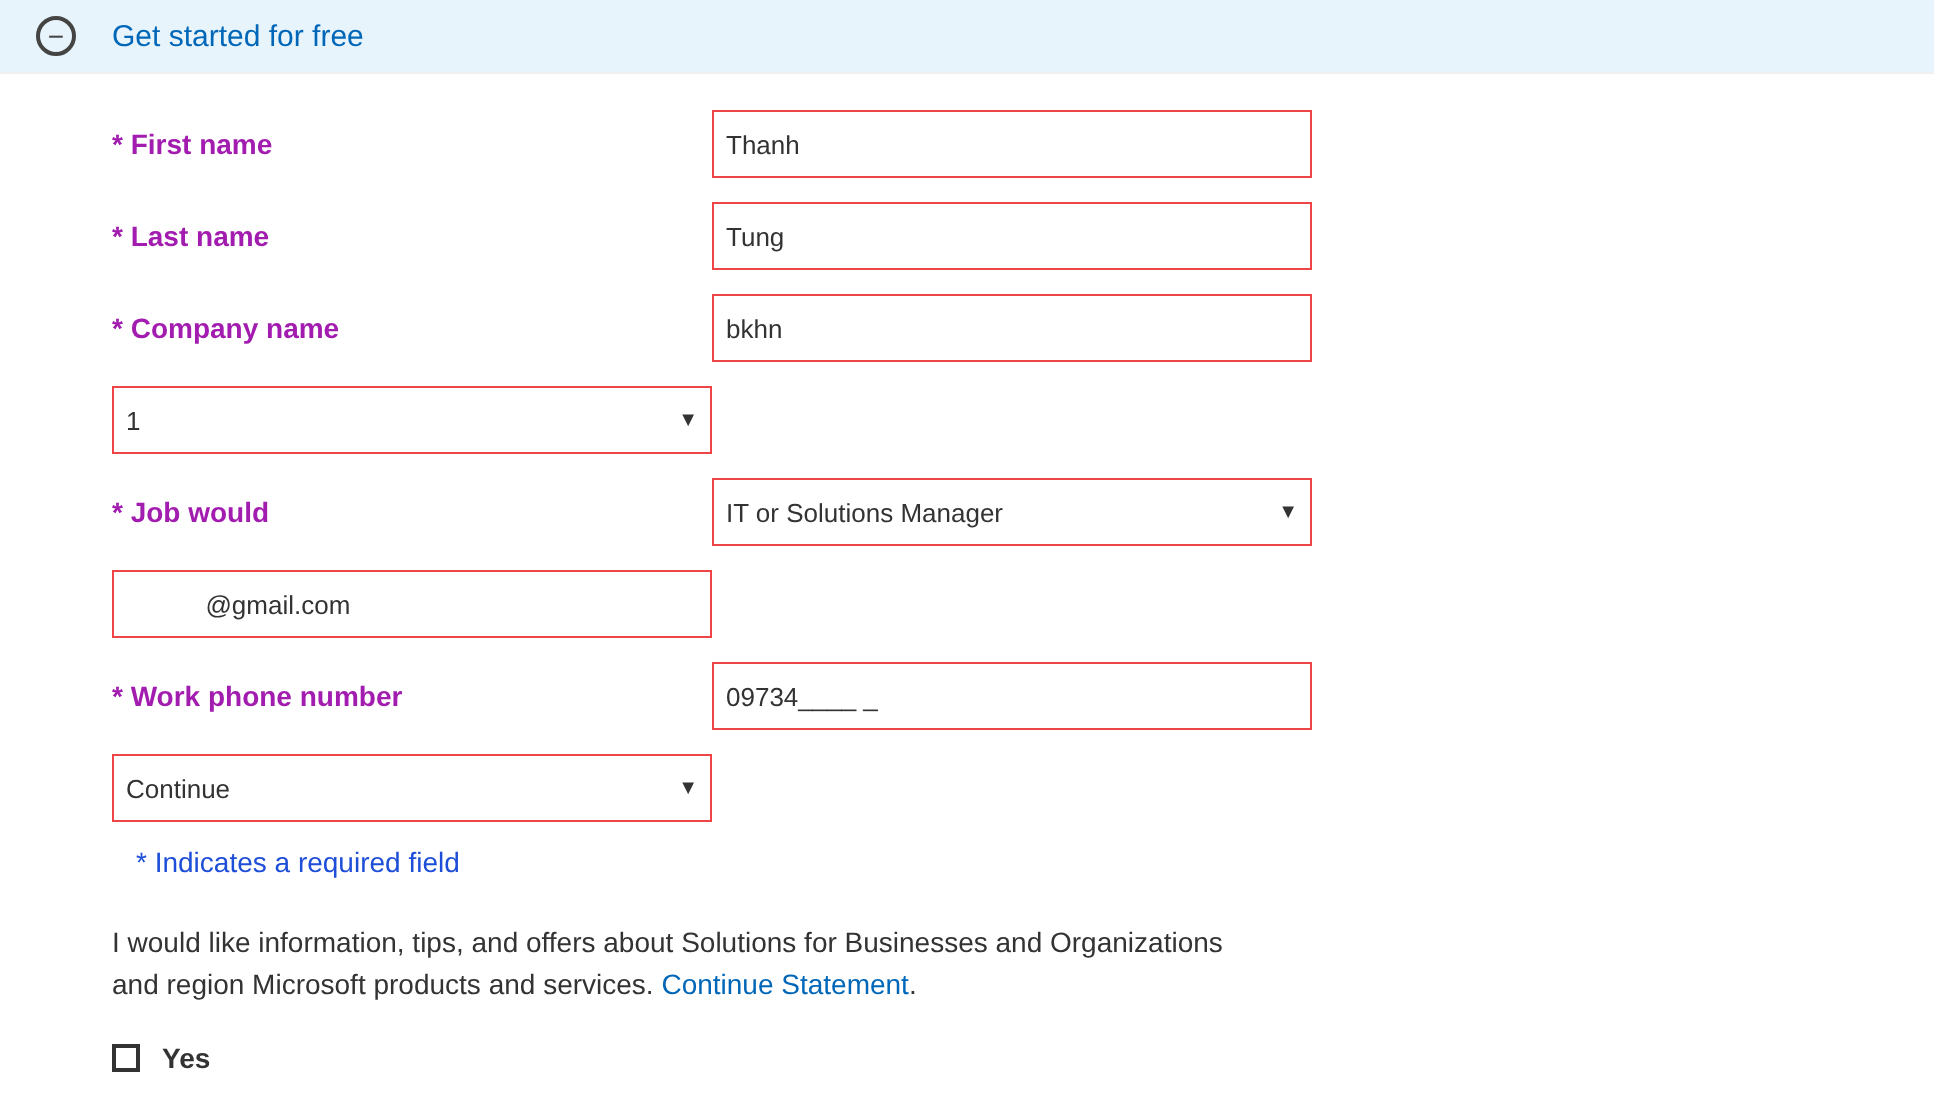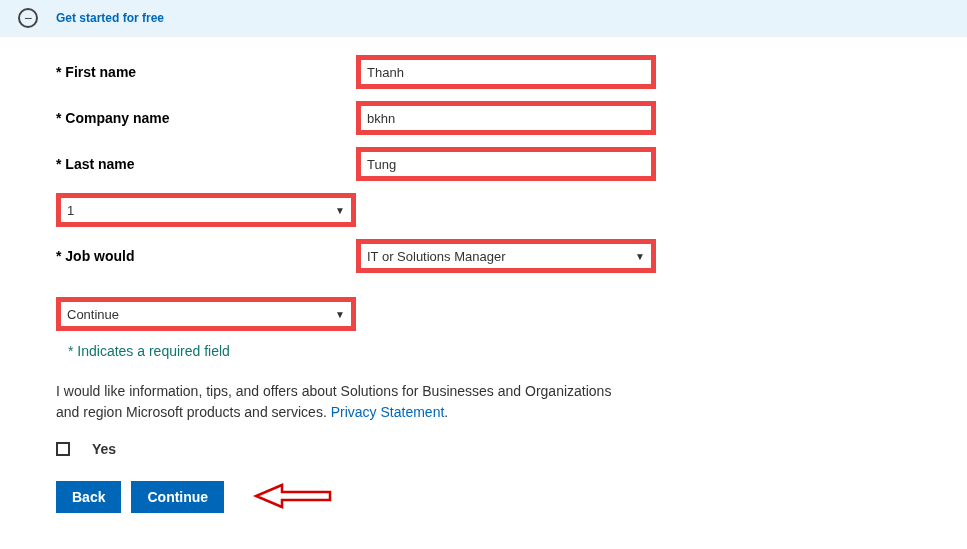--- a/index.html
+++ b/index.html
@@ -21,84 +21,84 @@
     width: 20px; height: 20px;
     border: 2px solid #444;
     border-radius: 50%;
     display: flex; align-items: center; justify-content: center;
     margin-right: 18px;
     font-size: 14px; line-height: 1;
     color: #444;
   }
   .header-title {
     color: #0067b8;
-    font-weight: 700;
-    font-size: 12px;
+    font-weight: 400;
+    font-size: 15px;
   }
   .form-wrap {
     padding: 18px 56px 30px 56px;
   }
   .instr {
     margin-bottom: 14px;
     color: #333;
   }
   .row {
     display: flex;
     align-items: center;
     margin-bottom: 12px;
   }
   .label {
     width: 300px;
     font-weight: 600;
-    color: #000000;
+    color: #a21caf;
     font-size: 14px;
   }
   .control {
     width: 300px;
   }
   input[type=text], .select {
     width: 100%;
     height: 34px;
-    border: 5px solid #ef4444;
+    border: 1px solid #ef4444;
     padding: 0 6px;
     font-family: inherit;
     font-size: 13px;
     background: #fff;
     color: #333;
   }
   .select {
     display: flex;
     align-items: center;
     justify-content: space-between;
     cursor: pointer;
   }
   .chevron {
     font-size: 10px;
     color: #333;
   }
   .req-note {
     margin: 6px 0 16px 12px;
-    color: #0f766e;
+    color: #1d4ed8;
   }
   .consent {
     margin-top: 22px;
     max-width: 560px;
     line-height: 1.5;
     color: #333;
   }
   .link {
     color: #0067b8;
     text-decoration: none;
     cursor: pointer;
   }
   .check-row {
     display: flex;
     align-items: center;
     margin-top: 18px;
-    gap: 22px;
+    gap: 11px;
   }
   .checkbox {
     width: 14px; height: 14px;
     border: 2px solid #333;
     cursor: pointer;
   }
   .check-label { font-weight: 600; }
   .btn-row {
     display: flex;
     align-items: center;
@@ -127,59 +127,64 @@
   <div class="header-title">Get started for free</div>
 </div>
 
 <div class="form-wrap">
 
   <div class="row">
     <div class="label">* First name</div>
     <div class="control"><input type="text" value="Thanh" style=""></div>
   </div>
   <div class="row">
+    <div class="label">* Last name</div>
+    <div class="control"><input type="text" value="Tung" style=""></div>
+  </div>
+  <div class="row">
     <div class="label">* Company name</div>
     <div class="control"><input type="text" value="bkhn" style=""></div>
-  </div>
-  <div class="row">
-    <div class="label">* Last name</div>
-    <div class="control"><input type="text" value="Tung" style=""></div>
   </div>
   <div class="row">
     <div class="control">
       <div class="select">
         <span>1</span>
         <span class="chevron">▼</span>
       </div>
     </div>
   </div>
   <div class="row">
     <div class="label">* Job would</div>
     <div class="control">
       <div class="select">
         <span>IT or Solutions Manager</span>
         <span class="chevron">▼</span>
       </div>
     </div>
   </div>
   <div class="row">
+    <div class="control"><input type="text" value="           @gmail.com" style=""></div>
+  </div>
+  <div class="row">
+    <div class="label">* Work phone number</div>
+    <div class="control"><input type="text" value="09734____ _" style=""></div>
   </div>
   <div class="row">
     <div class="control">
       <div class="select">
         <span>Continue</span>
         <span class="chevron">▼</span>
       </div>
     </div>
   </div>
 
   <div class="req-note">* Indicates a required field</div>
 
   <div class="consent">
-    <span>I would like information, tips, and offers about Solutions for Businesses and Organizations and region Microsoft products and services. </span><a class="link">Privacy Statement</a><span>.</span>
+    <span>I would like information, tips, and offers about Solutions for Businesses and Organizations and region Microsoft products and services. </span><a class="link">Continue Statement</a><span>.</span>
   </div>
 
   <div class="check-row">
     <div class="checkbox"></div>
     <span class="check-label">Yes</span>
   </div>
 
   <div class="btn-row">
     <button class="btn">Back</button>
     <button class="btn">Continue</button>

